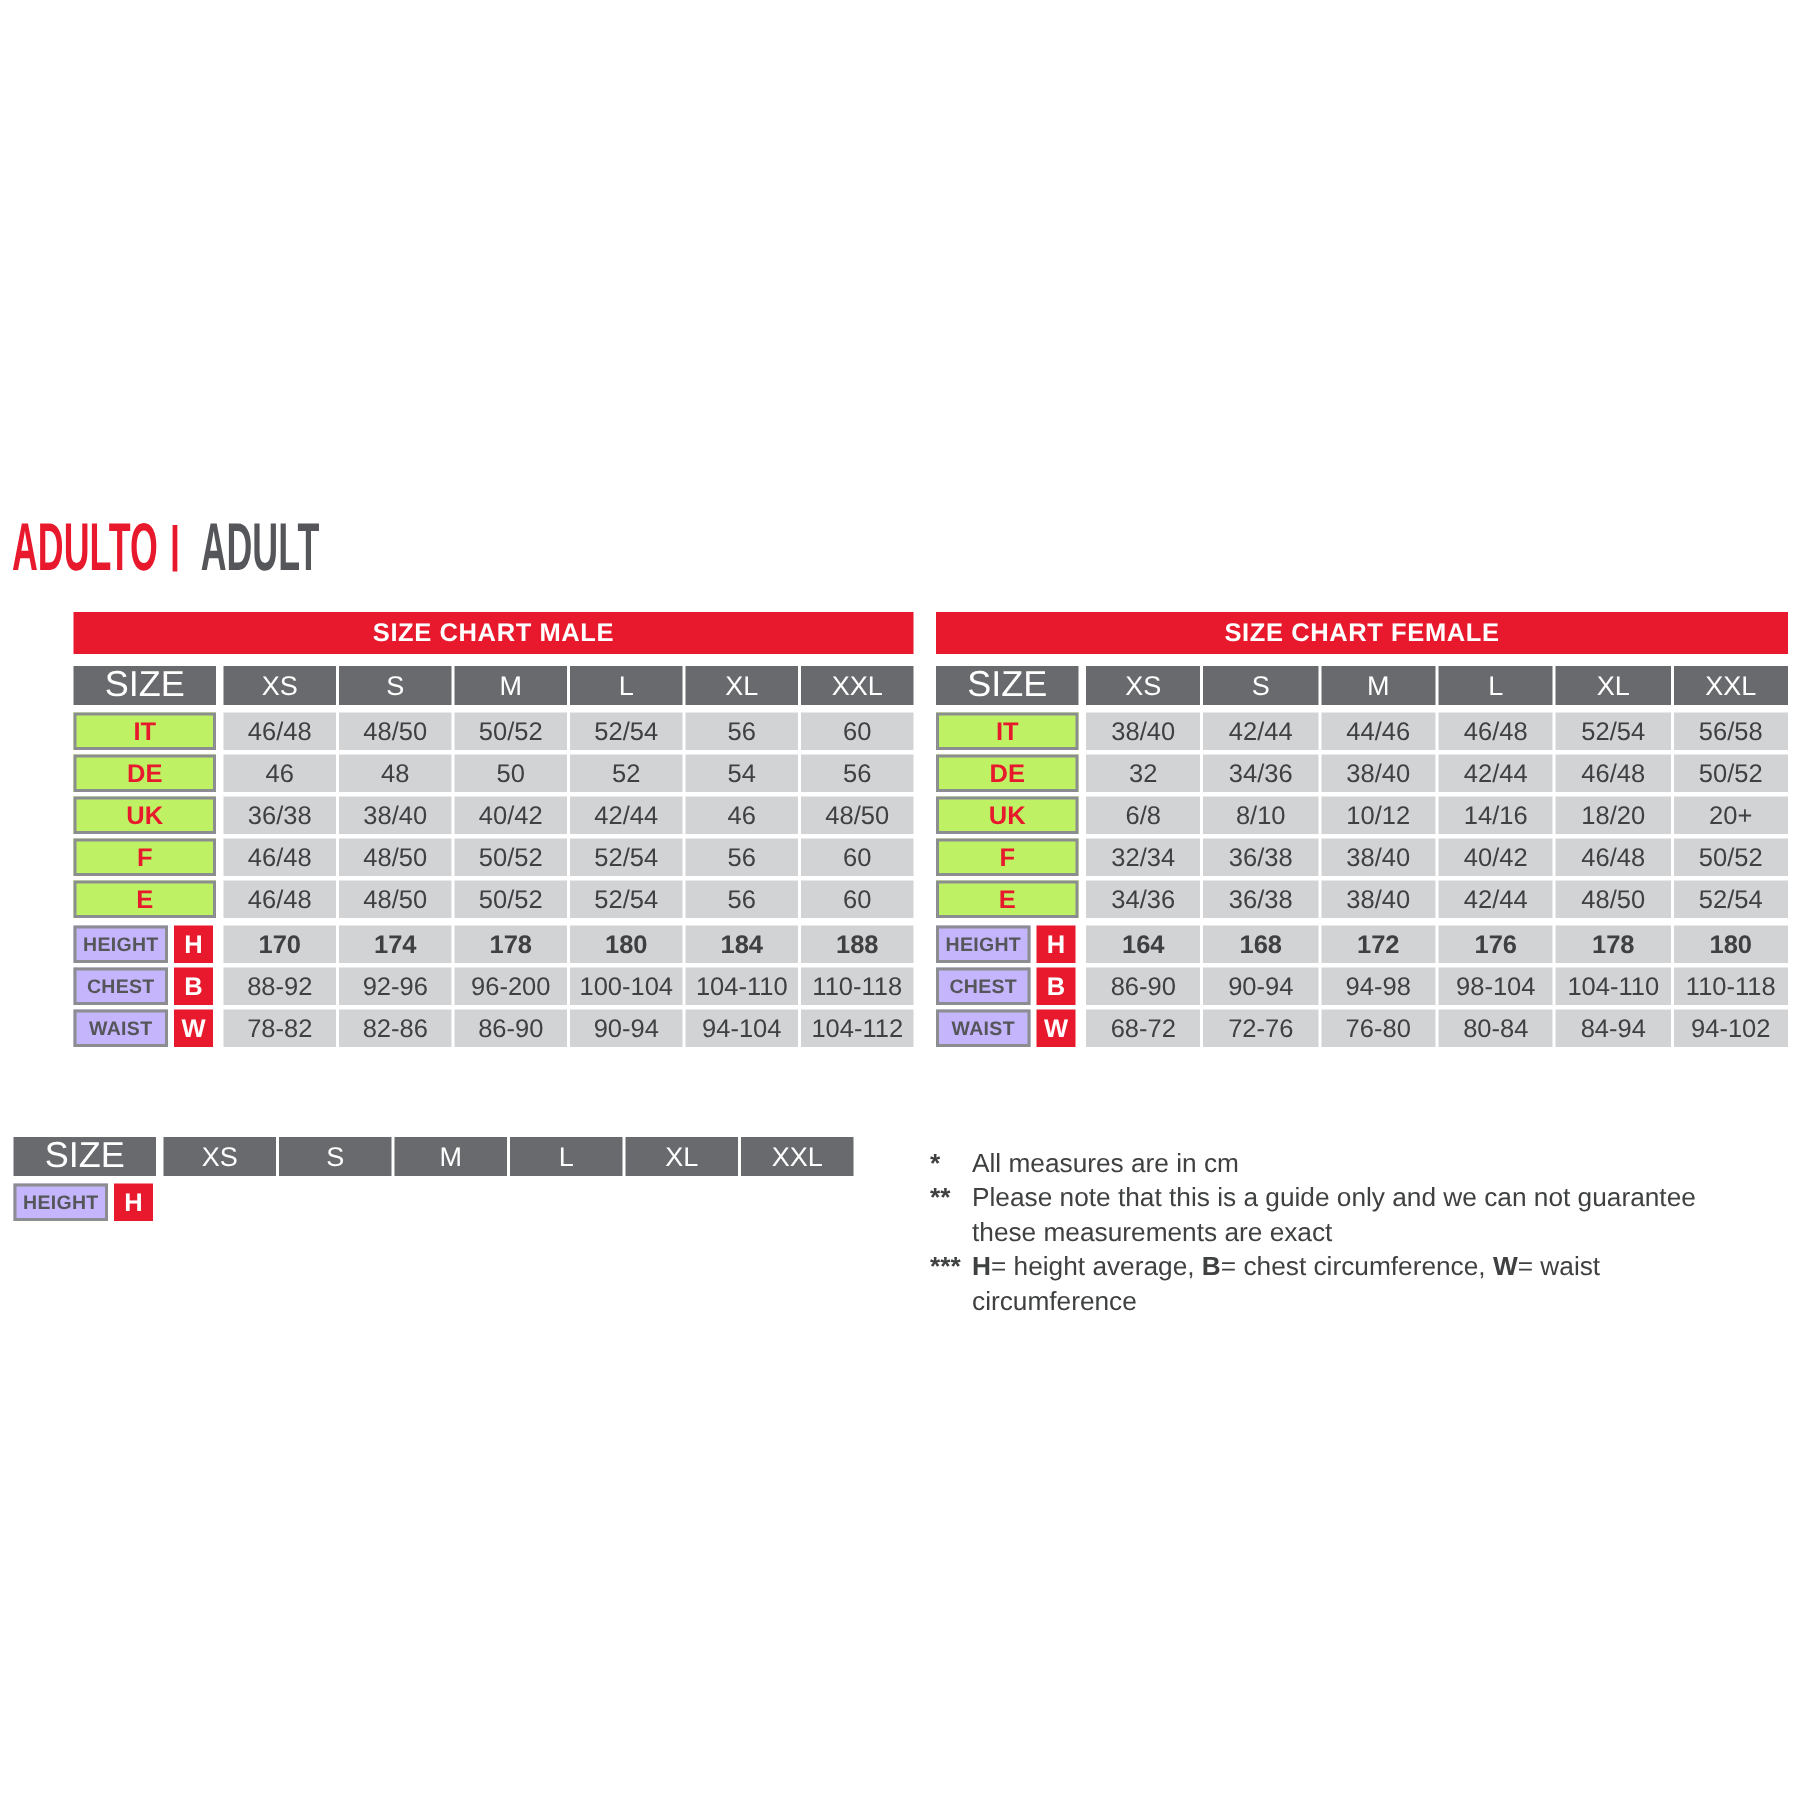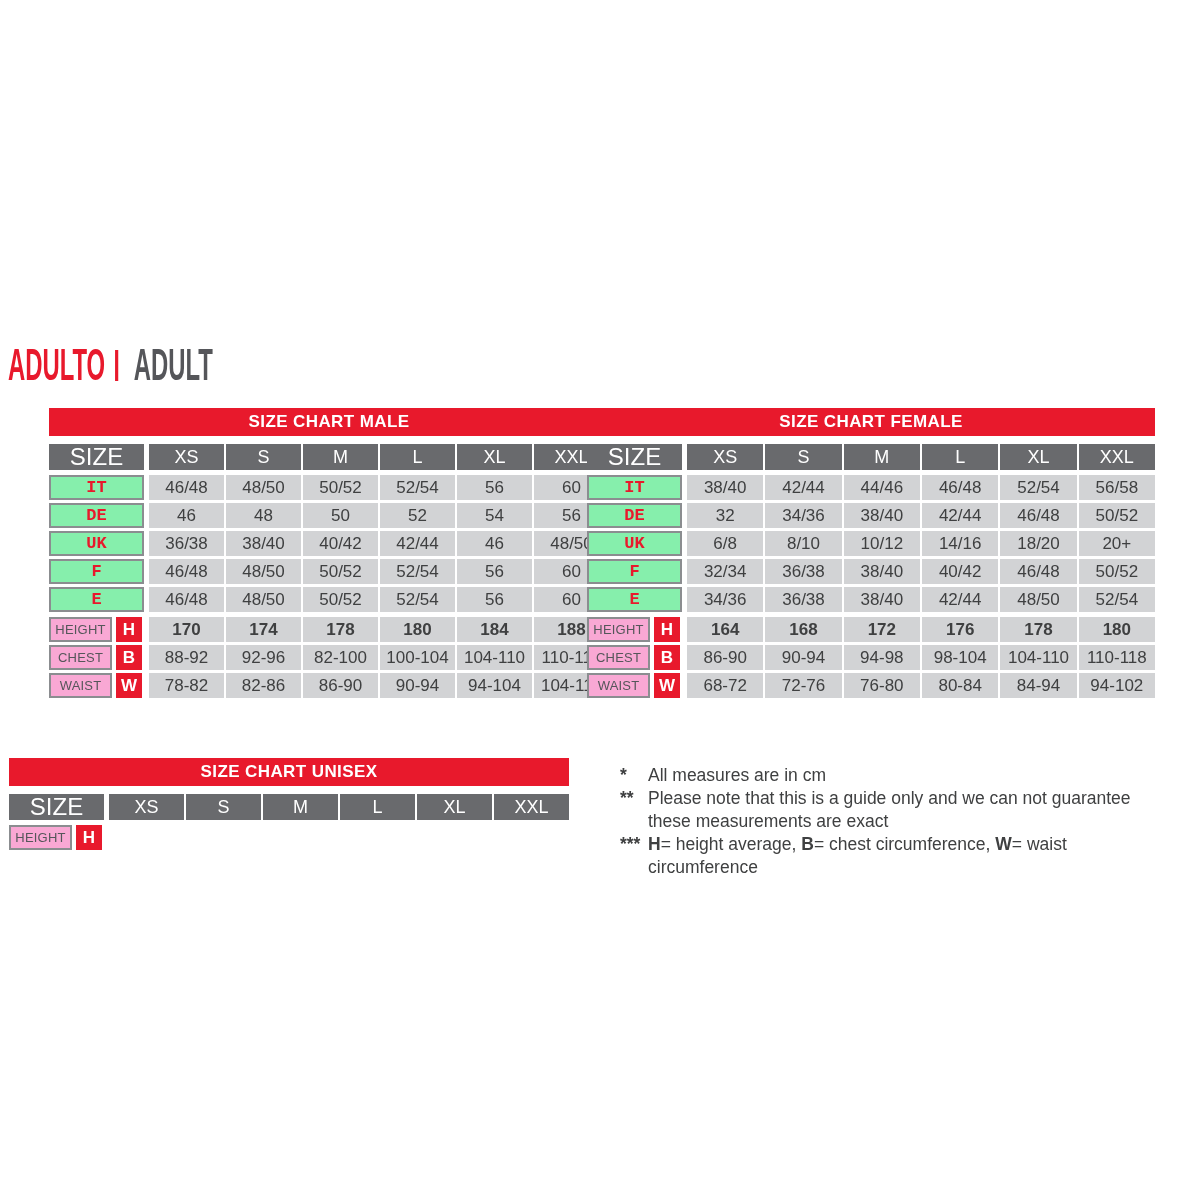--- a/index.html
+++ b/index.html
@@ -22,43 +22,43 @@
     transform:scaleX(0.53);transform-origin:left bottom;white-space:nowrap;
   }
   .title .word{font-size:45px;font-weight:bold;line-height:39px;}
   .t-red{color:var(--red);}
   .t-gray{color:var(--titlegray);}
   .t-sep{width:6px;height:31px;background:var(--red);margin:0 29px 3px 19px;}
 
   
   .size-table{position:absolute;}
   .tbl-male{left:9px;top:408px;width:560px;padding-left:40px;}
-  .tbl-female{left:587px;top:408px;width:568px;}
+  .tbl-female{left:624px;top:408px;width:568px;}
   .tbl-unisex{left:9px;top:758px;width:560px;}
 
   .banner{
     height:28px;background:var(--red);color:#fff;font-weight:bold;font-size:17px;
     letter-spacing:.4px;display:flex;align-items:center;justify-content:center;margin-bottom:8px;
   }
   .row{display:flex;gap:5px;height:25px;margin-bottom:3px;}
   .row.header{height:26px;margin-bottom:5px;}
   .measures{margin-top:5px;}
   .label-area{width:95px;flex:none;display:flex;gap:4px;}
   .size-head{
     flex:1;background:var(--dark);color:#fff;font-size:24px;
     display:flex;align-items:center;justify-content:center;
   }
   .label-full{
-    flex:1;background:#86efac;border:2px solid var(--border);box-sizing:border-box;
+    flex:1;background:#bef264;border:2px solid var(--border);box-sizing:border-box;
     color:var(--red);font-weight:bold;font-size:17px;
-    display:flex;align-items:center;justify-content:center;font-family:Liberation Mono, monospace;
+    display:flex;align-items:center;justify-content:center;
   }
   .measure-name{
-    width:63px;flex:none;background:#f9a8d4;border:2px solid var(--border);box-sizing:border-box;
-    color:var(--titlegray);font-weight:normal;font-size:13px;letter-spacing:.2px;
+    width:63px;flex:none;background:#c4b5fd;border:2px solid var(--border);box-sizing:border-box;
+    color:var(--titlegray);font-weight:bold;font-size:13px;letter-spacing:.2px;
     display:flex;align-items:center;justify-content:center;
   }
   .letter-box{
     width:26px;flex:none;background:var(--red);color:#fff;font-weight:bold;font-size:17px;
     display:flex;align-items:center;justify-content:center;
   }
   .grid{flex:1;display:grid;grid-template-columns:repeat(6,1fr);gap:2px;text-align:center;}
   .cell{display:flex;align-items:center;justify-content:center;}
   .cell.head{background:var(--dark);color:#fff;font-size:18px;}
   .cell.data{background:var(--light);color:var(--ink);font-size:17px;}
@@ -178,21 +178,21 @@
           </div>
         </div>
         <div class="row">
           <div class="label-area">
             <div class="measure-name">CHEST</div>
             <div class="letter-box">B</div>
           </div>
           <div class="grid">
             <div class="cell data">88-92</div>
             <div class="cell data">92-96</div>
-            <div class="cell data">82-100</div>
+            <div class="cell data">96-200</div>
             <div class="cell data">100-104</div>
             <div class="cell data">104-110</div>
             <div class="cell data">110-118</div>
           </div>
         </div>
         <div class="row">
           <div class="label-area">
             <div class="measure-name">WAIST</div>
             <div class="letter-box">W</div>
           </div>
@@ -326,21 +326,20 @@
             <div class="cell data">72-76</div>
             <div class="cell data">76-80</div>
             <div class="cell data">80-84</div>
             <div class="cell data">84-94</div>
             <div class="cell data">94-102</div>
           </div>
         </div>
       </div>
     </section>
   <section class="size-table tbl-unisex" id="table-unisex">
-      <div class="banner">SIZE CHART UNISEX</div>
       <div class="row header">
         <div class="label-area">
           <div class="size-head">SIZE</div>
         </div>
         <div class="grid">
           <div class="cell head">XS</div>
           <div class="cell head">S</div>
           <div class="cell head">M</div>
           <div class="cell head">L</div>
           <div class="cell head">XL</div>

